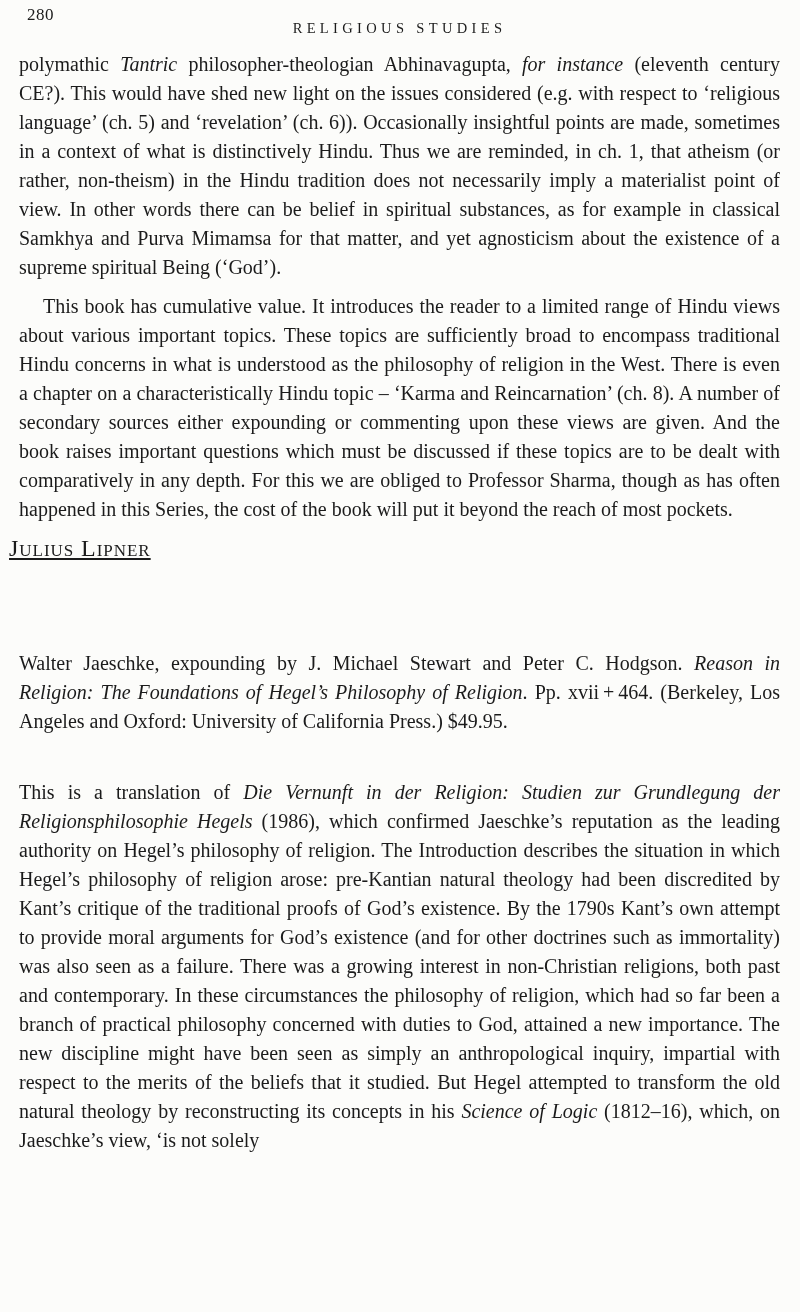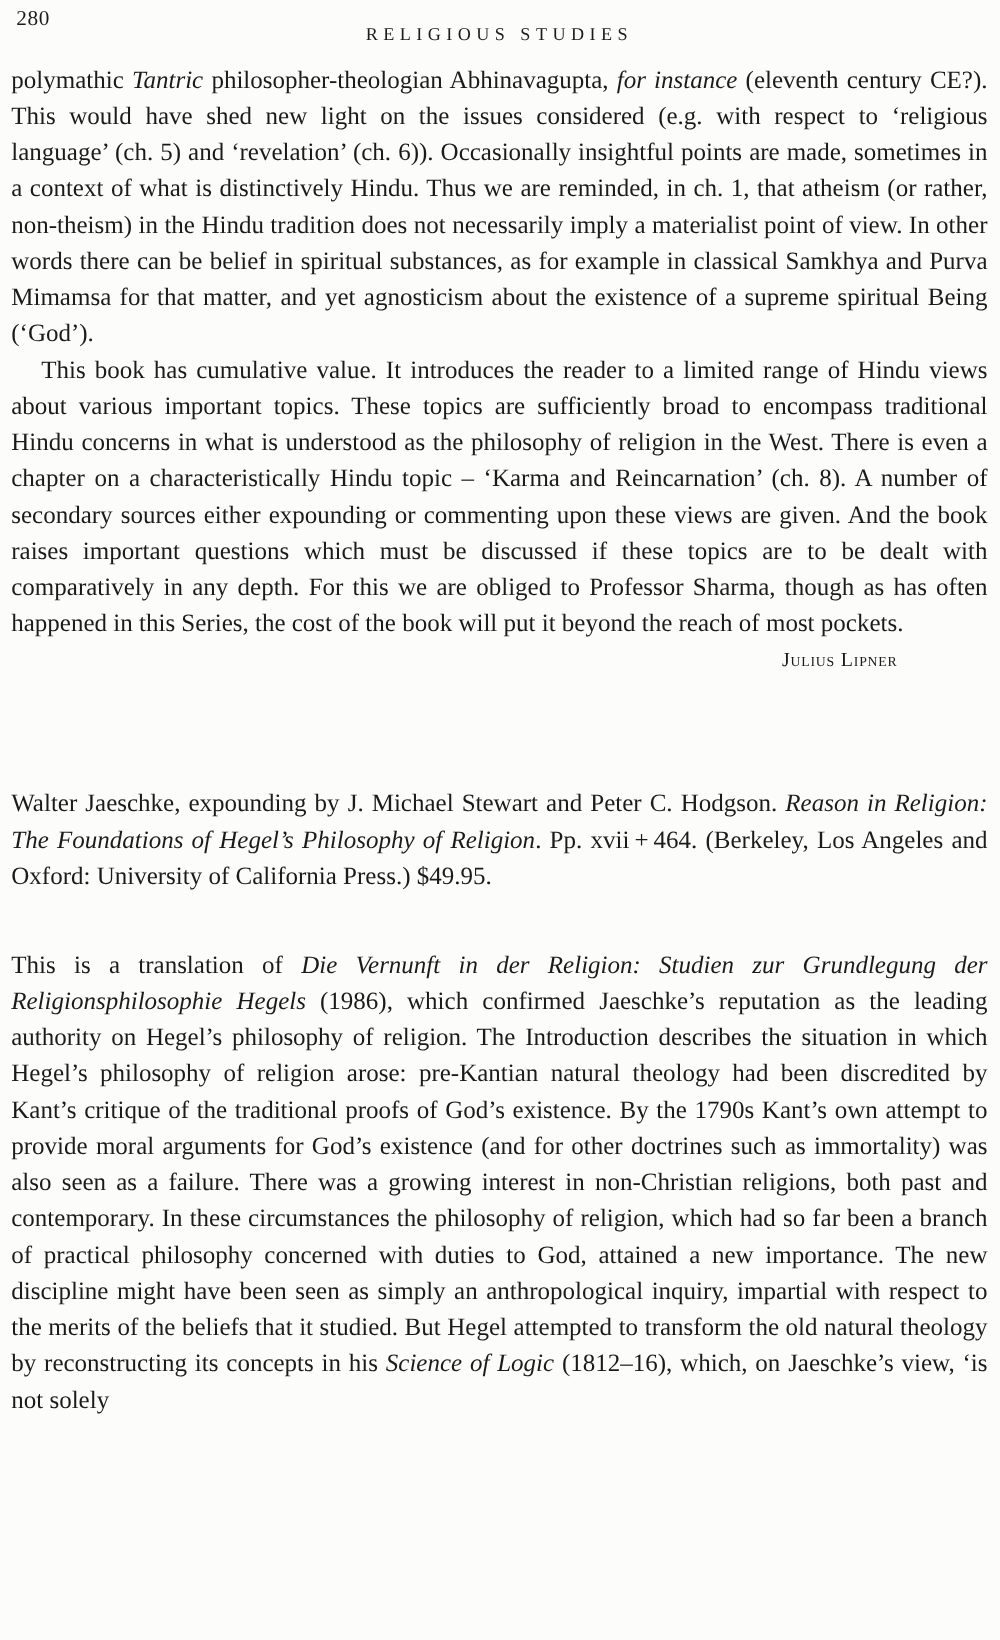--- a/index.html
+++ b/index.html
@@ -17,50 +17,51 @@
     font-family: "Liberation Serif", "DejaVu Serif", serif;
     color: #1b1b1b;
     background: #fcfcfa;
   }
   .running-header {
     position: relative;
     height: 24px;
   }
   .page-number {
     position: absolute;
-    left: 4px;
+    left: 18px;
     top: 0;
     font-size: 17px;
     letter-spacing: 0.5px;
   }
   .journal-title {
     position: absolute;
     left: 50%;
     transform: translateX(-50%);
     top: 15px;
     font-size: 14.5px;
     letter-spacing: 0.30em;
     white-space: nowrap;
   }
   .text {
     font-size: 20px;
     line-height: 29px;
     text-align: justify;
-    margin: 0;
+    margin: 10px;
   }
   .para1 { margin-top: 21px; }
   .para2 { text-indent: 24px; font-family: Liberation Serif, serif; }
   .signature {
-    font-size: 16px;
+    font-size: 24px;
     line-height: 29px;
-    text-align: right;
+    text-align: left;
     padding-right: 72px;
     font-variant: small-caps;
     letter-spacing: 0.04em;
     margin: 0;
+    text-decoration: underline;
   }
   .citation { margin-top: 86px; }
   .review-body { margin-top: 42px; }
   em { font-style: italic; }
 </style>
 </head>
 <body>
 
 <div class="page">
 

